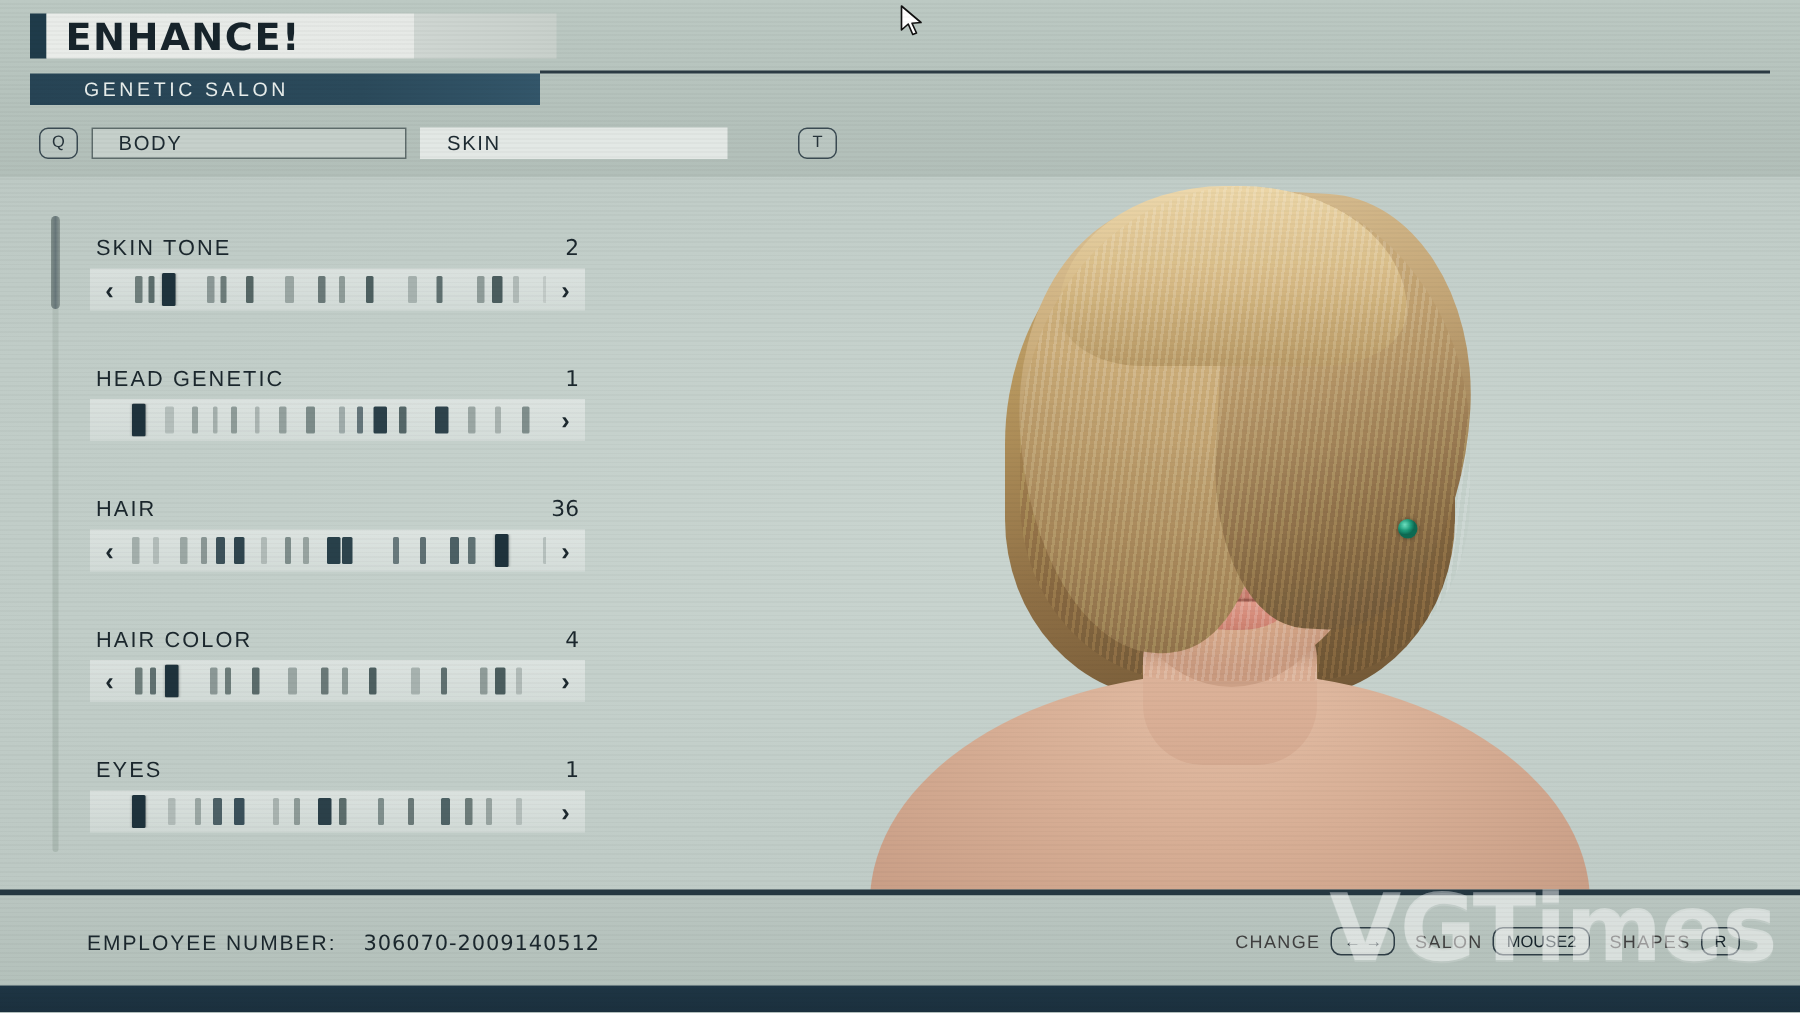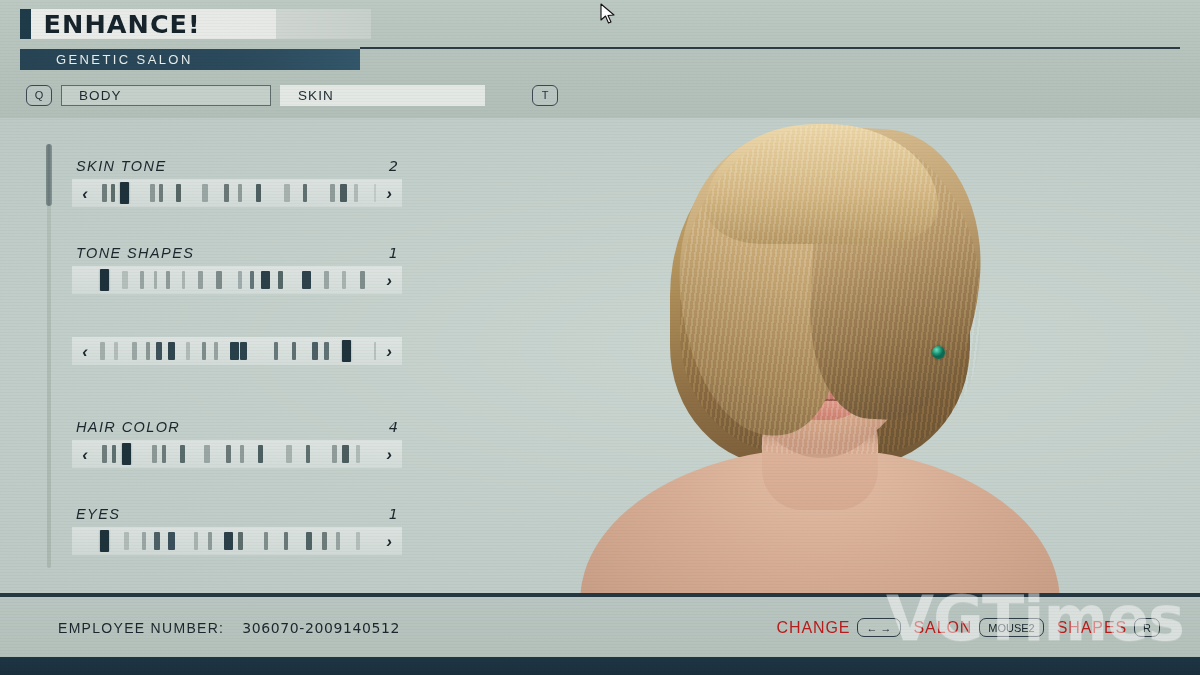--- a/index.html
+++ b/index.html
@@ -154,21 +154,21 @@
   }
   .tab {
     height:21px; display:flex; align-items:center; padding-left:17px;
     font-size:13.5px; letter-spacing:1.1px; color:#1d2a31;
   }
   .tab.inactive { width:210px; background:rgba(214,221,217,.55); border:1px solid #5d6b6a; }
   .tab.active   { width:205px; background:#e3e8e5; border:1px solid transparent; }
   .tabrow .keycap.t { margin-left:38px; }
 
   
-  #panel { position:absolute; left:42px; top:140px; width:360px; height:430px;font-style:italic; }
+  #panel { position:absolute; left:30px; top:140px; width:360px; height:430px; }
   .scrolltrack { position:absolute; left:5px; top:4px; width:4px; height:424px;
     background:linear-gradient(180deg,#b3c0ba,#aab8b1); border-radius:2px; }
   .scrollthumb { position:absolute; left:4px; top:4px; width:6px; height:62px;
     background:linear-gradient(90deg,#7f8d89,#68777a 50%,#8a9793); border-radius:3px; }
 
   .slider { position:absolute; left:30px; width:330px; }
   .slider-head { display:flex; justify-content:space-between; align-items:baseline;
     padding:0 4px 0 4px; }
   .slider-label { font-size:14.5px; letter-spacing:1.4px; color:#1b272d; }
   .slider-value { font-size:14.5px; color:#1b272d; font-family:"DejaVu Sans", sans-serif; }
@@ -188,21 +188,21 @@
   #botbar { position:absolute; left:0; top:597px; width:1200px; height:60px;
     background:linear-gradient(180deg,#b9c5c0 0%, #b4c1bb 100%); }
   #bot-foot { position:absolute; left:0; top:657px; width:1200px; height:18px;
     background:linear-gradient(180deg,#1e3544 0%, #1b303e 100%); }
   .emp { position:absolute; left:58px; top:620px; display:flex; gap:18px; align-items:baseline; }
   .emp-label { font-size:14px; letter-spacing:1.3px; color:#1b272d; }
   .emp-value { font-size:14px; letter-spacing:.6px; color:#1b272d; font-family:"DejaVu Sans", sans-serif; }
 
   .hints { position:absolute; right:40px; top:618px; display:flex; align-items:center; gap:13px; }
   .hint { display:flex; align-items:center; gap:7px; }
-  .hint-label { font-size:16px; letter-spacing:.9px; color:#b91c1c;text-align:right; }
+  .hint-label { font-size:12px; letter-spacing:.9px; color:#404040;text-align:right; }
   .hint-key {
     border:1px solid #2e3d45; border-radius:7px; height:19px; padding:0 8px;
     display:flex; align-items:center; justify-content:center; gap:6px;
     font-size:11px; color:#17242b; background:rgba(255,255,255,.07);
   }
 
   
   #watermark { position:absolute; right:16px; top:588px; font-size:62px; font-weight:700;
     color:rgba(255,255,255,.40); letter-spacing:-1px; line-height:1;
     font-family:"DejaVu Sans", sans-serif; pointer-events:none; user-select:none;
@@ -314,21 +314,21 @@
               <div class="tick" style="left: 232px; width: 5px; background: rgb(143, 156, 153);"></div>
               <div class="tick" style="left: 242px; width: 7px; background: rgb(75, 93, 94);"></div>
               <div class="tick" style="left: 256px; width: 4px; background: rgb(176, 186, 183);"></div>
               <div class="tick" style="left: 276px; width: 5px; background: rgb(194, 202, 199);"></div>
             </div>
             <div class="arrow">›</div>
           </div>
         </div>
         <div class="slider" style="top: 105px;">
           <div class="slider-head">
-            <span class="slider-label">TONE SHAPES</span>
+            <span class="slider-label">HEAD GENETIC</span>
             <span class="slider-value">1</span>
           </div>
           <div class="slider-track">
             <div class="arrow hidden">‹</div>
             <div class="ticks">
               <div class="tick sel" style="left: 2px;"></div>
               <div class="tick" style="left: 24px; width: 6px; background: rgb(180, 190, 187);"></div>
               <div class="tick" style="left: 42px; width: 4px; background: rgb(152, 164, 161);"></div>
               <div class="tick" style="left: 56px; width: 3px; background: rgb(164, 175, 172);"></div>
               <div class="tick" style="left: 68px; width: 4px; background: rgb(142, 155, 152);"></div>
@@ -341,20 +341,24 @@
               <div class="tick" style="left: 180px; width: 5px; background: rgb(85, 103, 104);"></div>
               <div class="tick" style="left: 204px; width: 9px; background: rgb(46, 67, 76);"></div>
               <div class="tick" style="left: 226px; width: 5px; background: rgb(154, 166, 163);"></div>
               <div class="tick" style="left: 244px; width: 4px; background: rgb(168, 178, 175);"></div>
               <div class="tick" style="left: 262px; width: 5px; background: rgb(127, 142, 140);"></div>
             </div>
             <div class="arrow">›</div>
           </div>
         </div>
         <div class="slider" style="top: 192px;">
+          <div class="slider-head">
+            <span class="slider-label">HAIR</span>
+            <span class="slider-value">36</span>
+          </div>
           <div class="slider-track">
             <div class="arrow">‹</div>
             <div class="ticks">
               <div class="tick" style="left: 2px; width: 5px; background: rgb(163, 174, 171);"></div>
               <div class="tick" style="left: 16px; width: 4px; background: rgb(178, 188, 185);"></div>
               <div class="tick" style="left: 34px; width: 5px; background: rgb(155, 167, 164);"></div>
               <div class="tick" style="left: 48px; width: 4px; background: rgb(138, 151, 149);"></div>
               <div class="tick" style="left: 58px; width: 6px; background: rgb(60, 81, 89);"></div>
               <div class="tick" style="left: 70px; width: 7px; background: rgb(47, 69, 78);"></div>
               <div class="tick" style="left: 88px; width: 4px; background: rgb(176, 186, 183);"></div>

